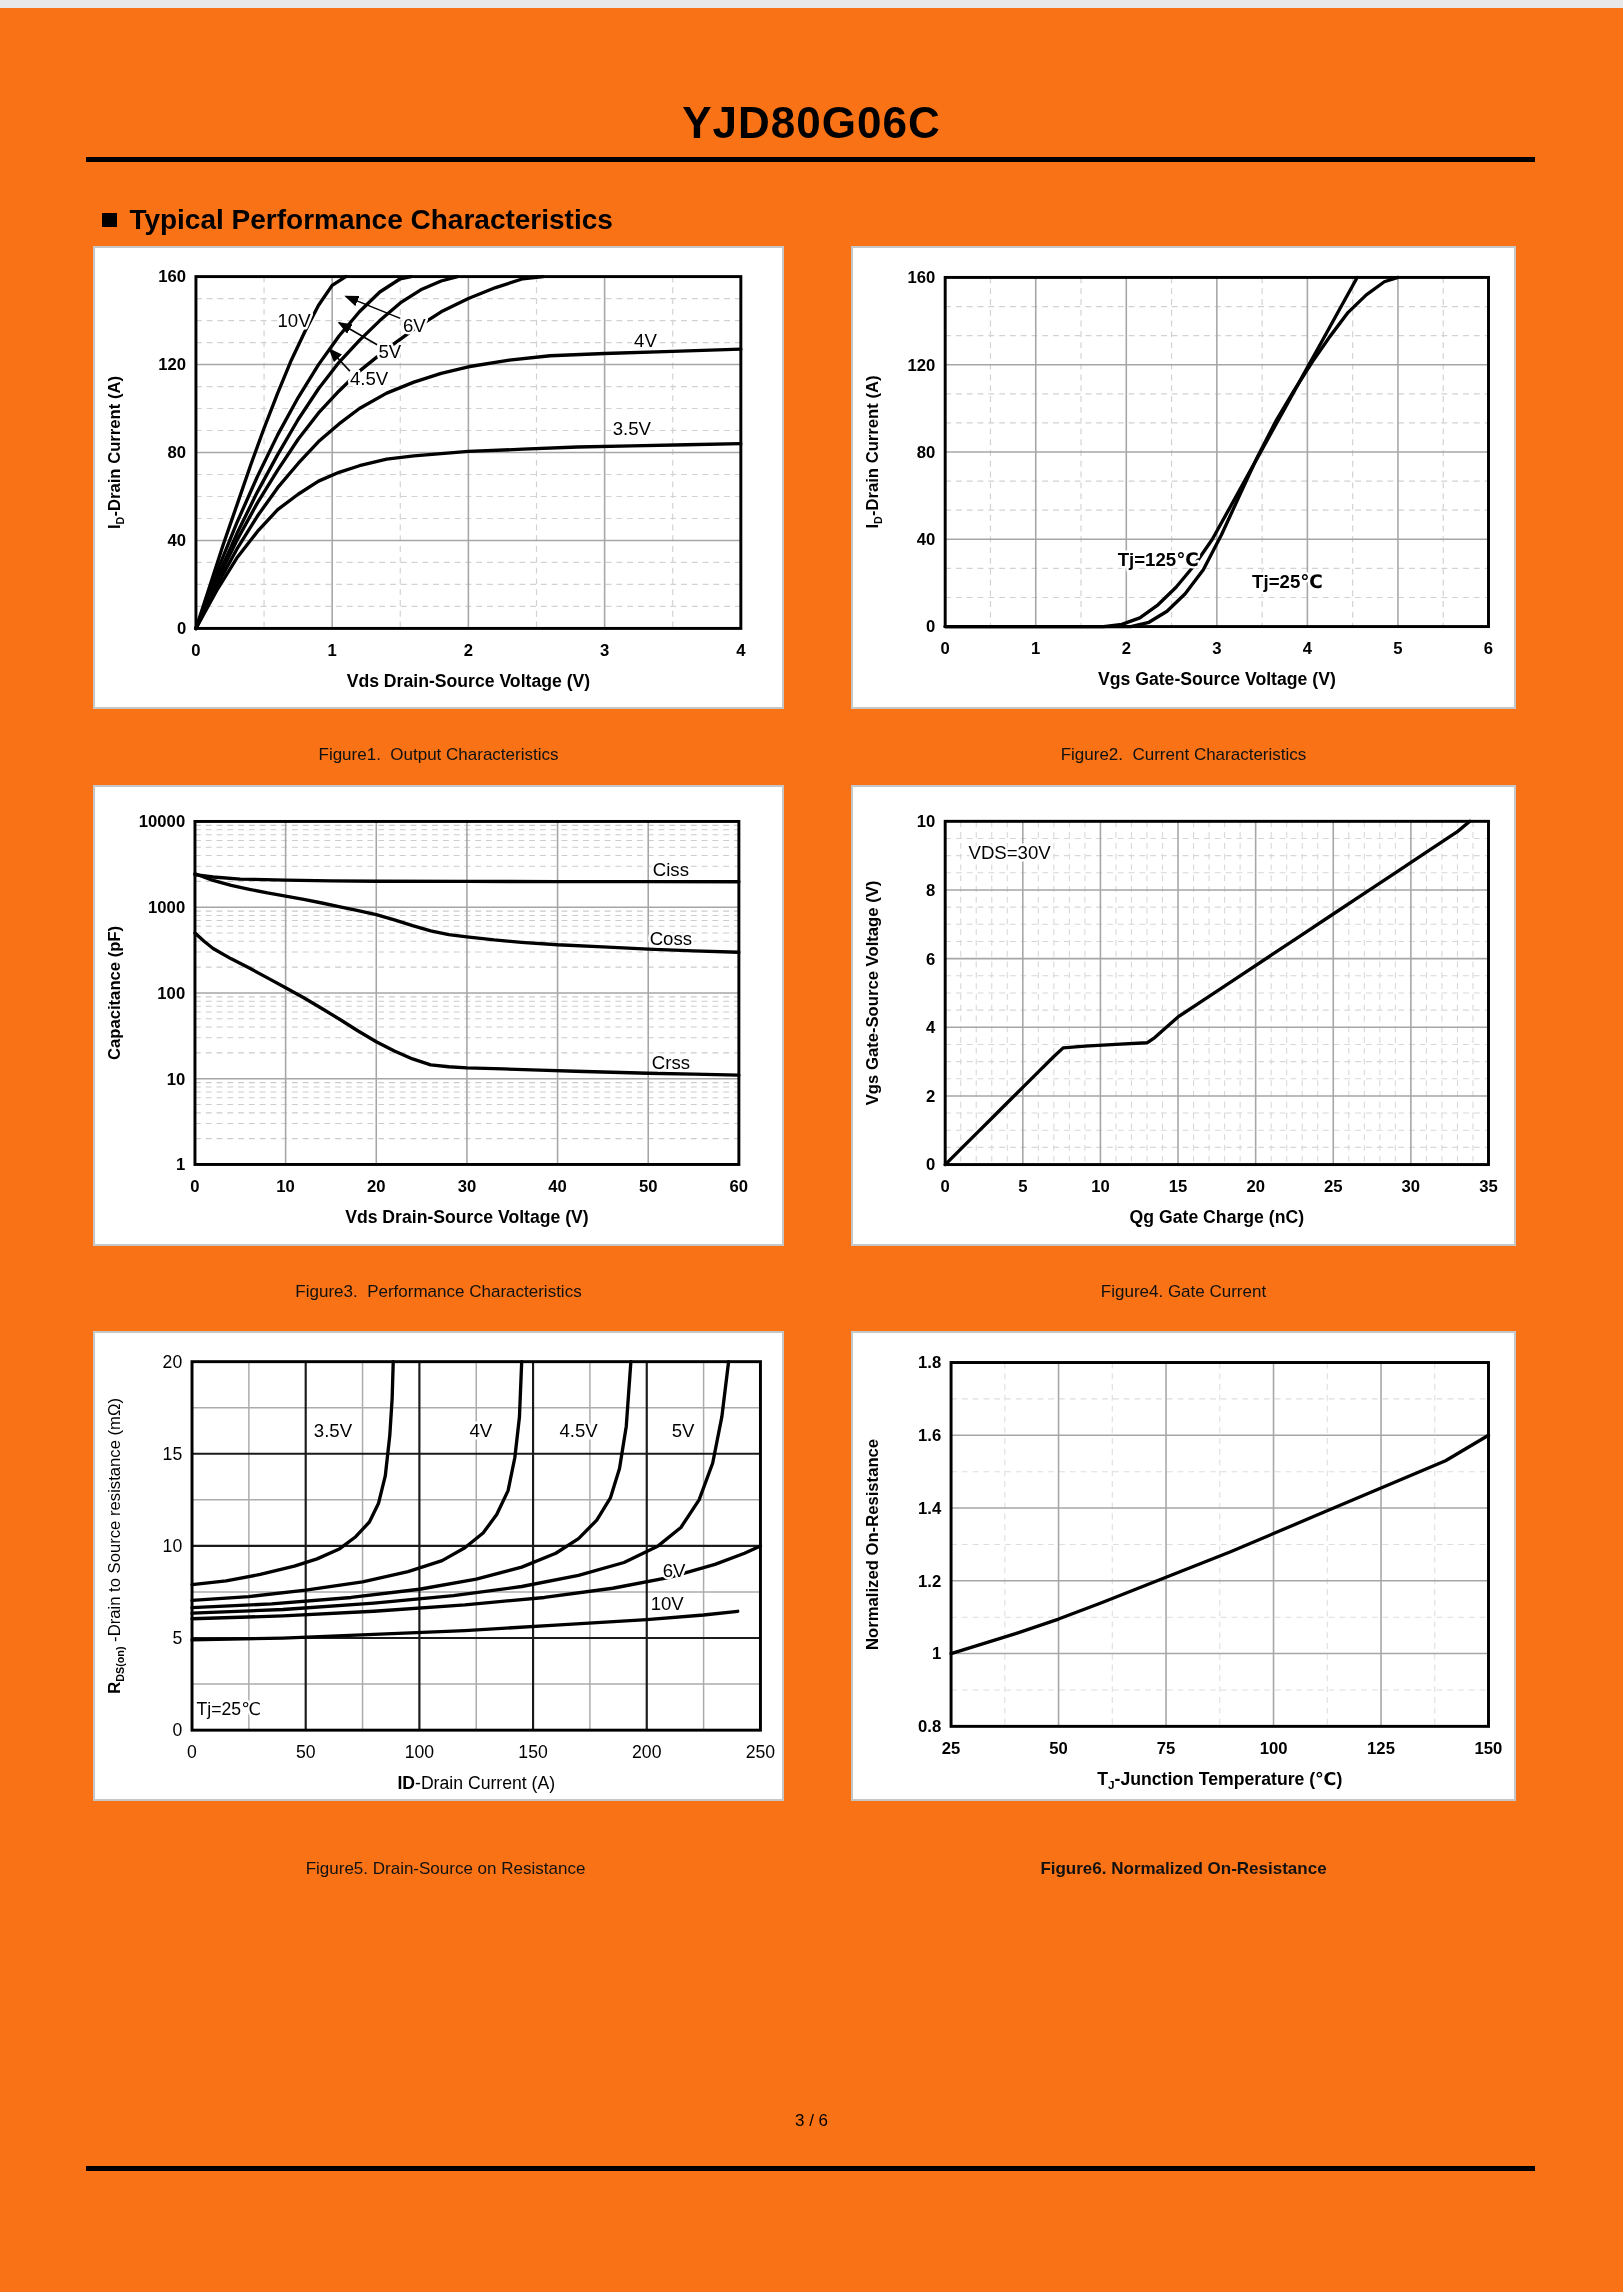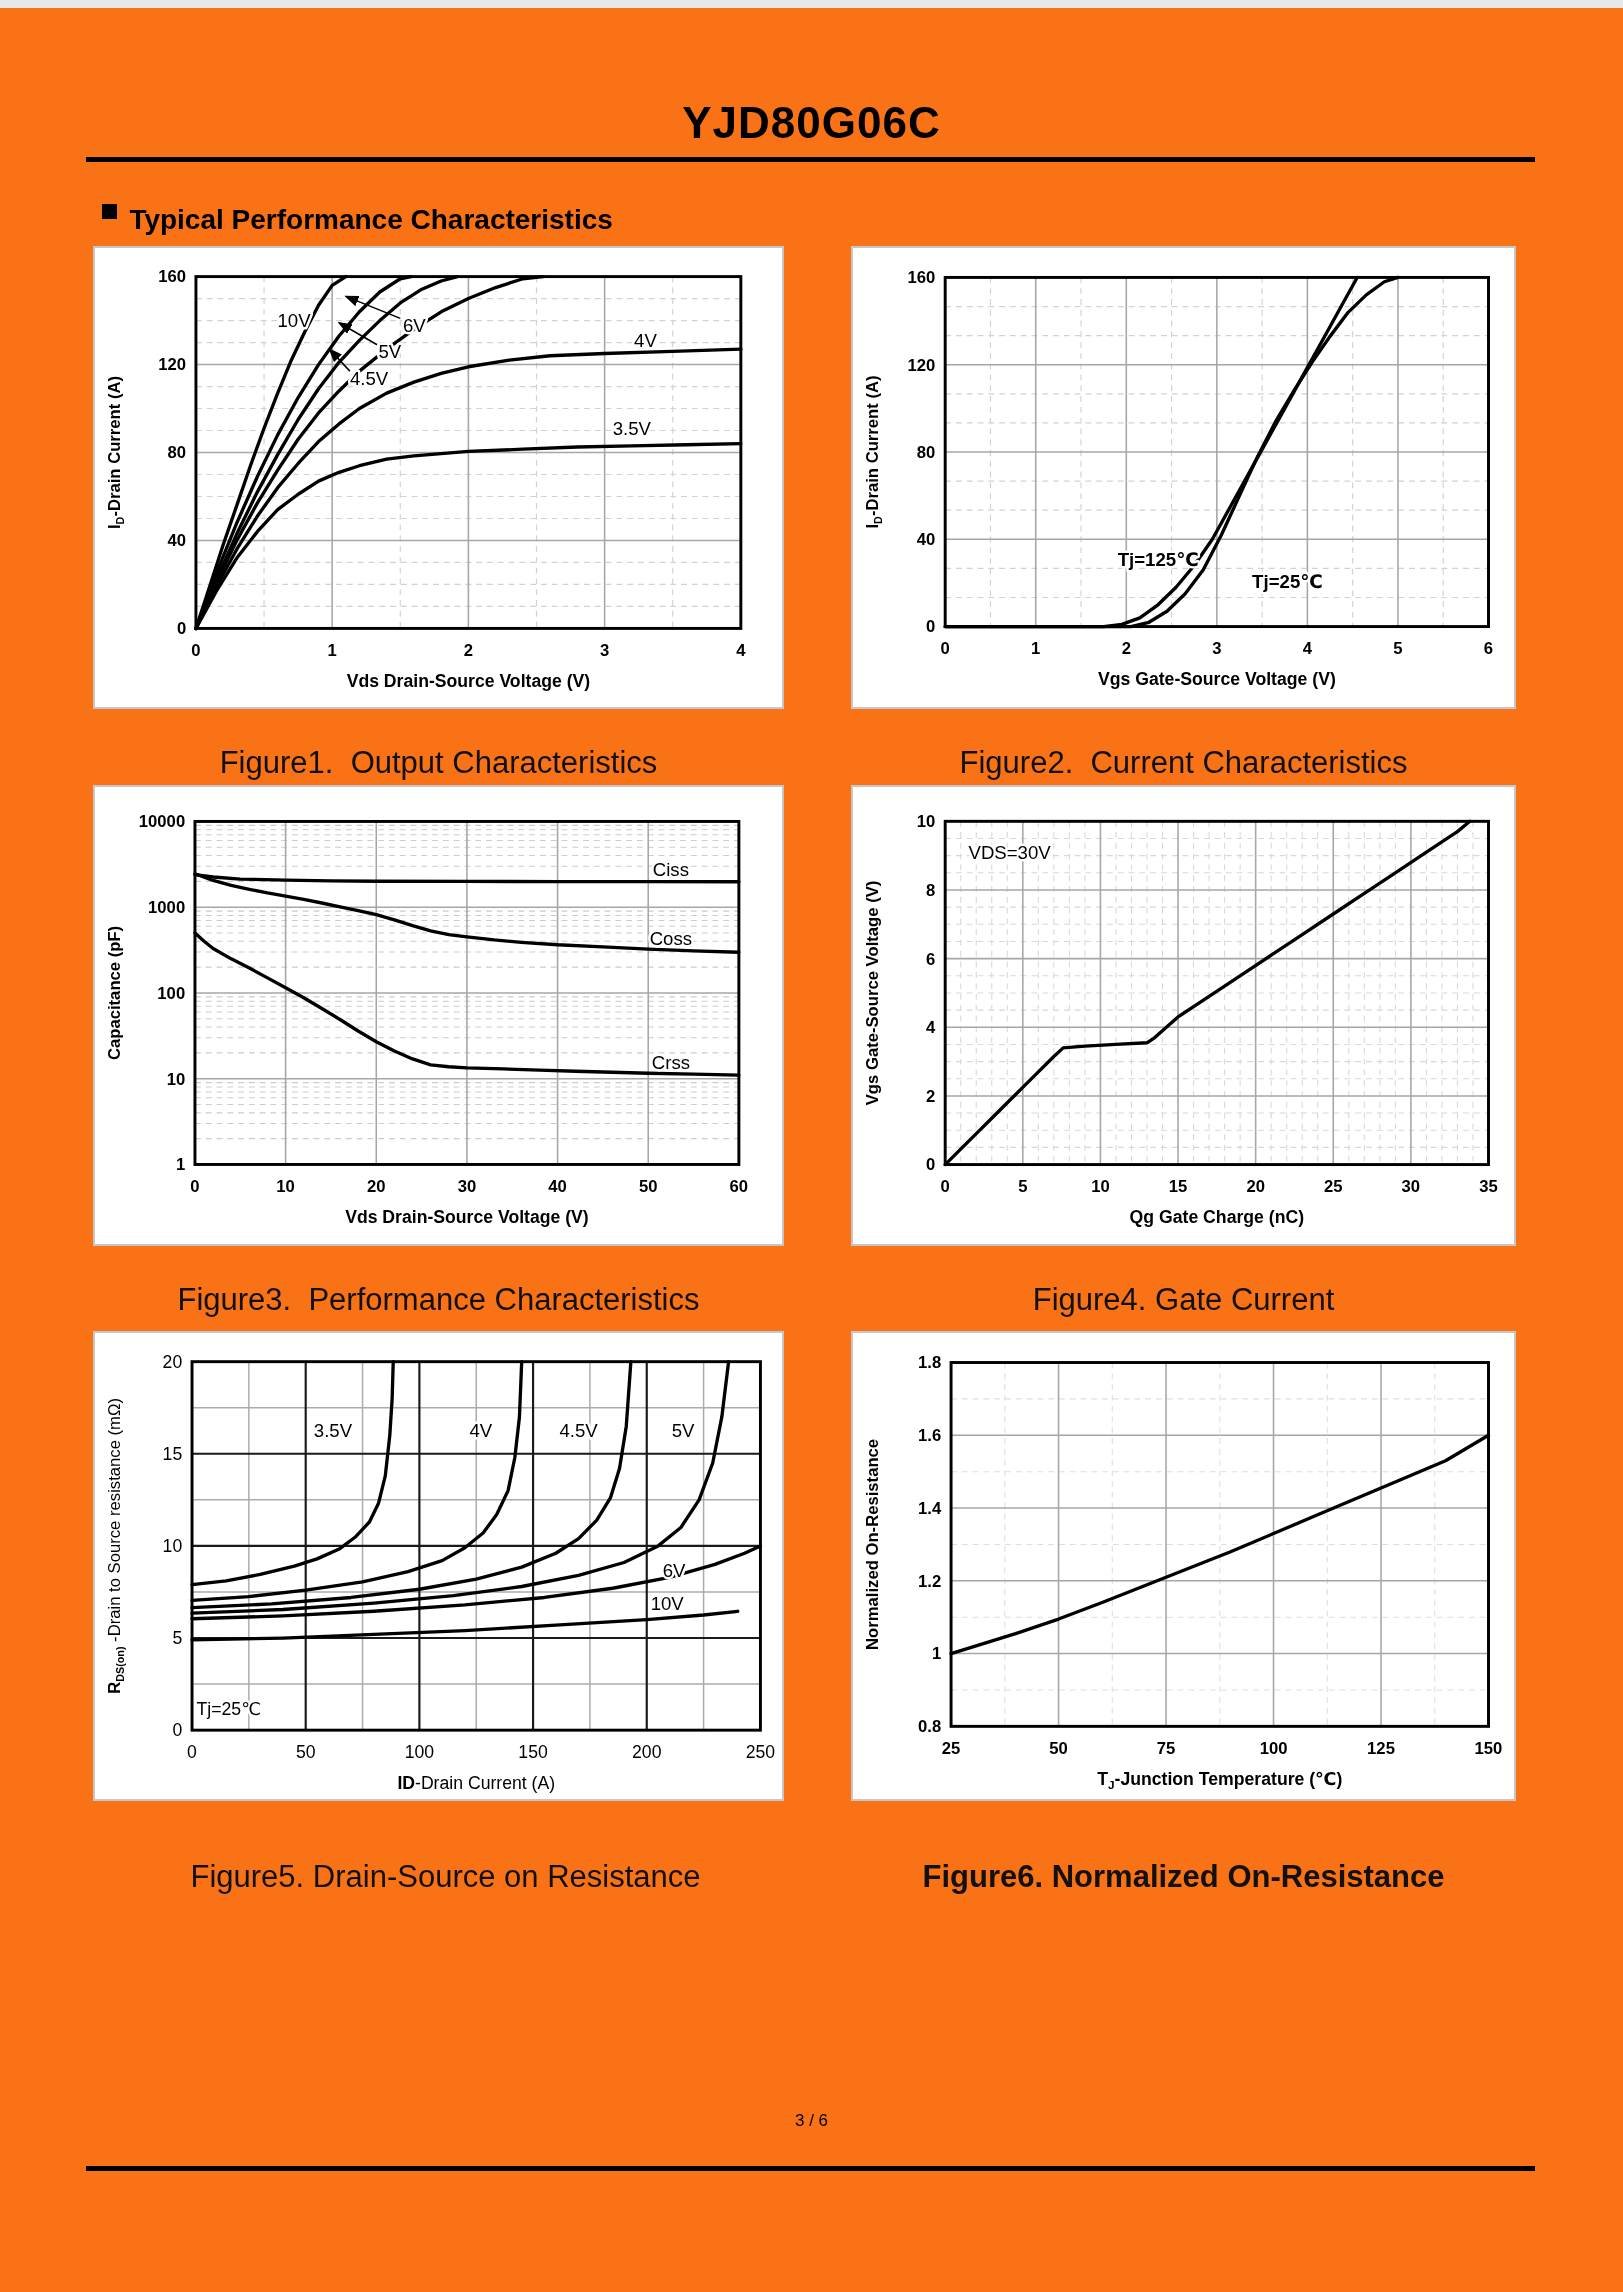--- a/index.html
+++ b/index.html
@@ -3,25 +3,25 @@
 <meta charset="utf-8">
 <style>
   html,body{margin:0;padding:0;background:#e8e8e8;}
   .page{position:relative;width:1623px;height:2290px;background:#f97316;
         font-family:"Liberation Sans","DejaVu Sans",sans-serif;color:#000;overflow:hidden;margin:8px auto;}
   .doc-title{position:absolute;top:90px;left:0;width:100%;text-align:center;
              font-size:44px;font-weight:bold;letter-spacing:1px;}
   .rule{position:absolute;left:86px;width:1449px;height:4.9px;background:#000;}
   .rule.header{top:149px;}
   .rule.footer{top:2158px;}
-  .section-heading{position:absolute;left:94px;top:196px;display:flex;align-items:flex-start;
+  .section-heading{position:absolute;left:94px;top:196px;display:flex;align-items:center;
                    font-size:28px;font-weight:bold;padding-left:8px;}
   .bullet{width:14.7px;height:14.7px;background:#000;margin-right:12.7px;flex:0 0 auto;}
   .panel{position:absolute;border:2px solid #c6c6c6;background:#fff;box-sizing:border-box;}
-  .caption{position:absolute;text-align:center;font-size:31px;color:#111;white-space:pre;}
+  .caption{position:absolute;text-align:center;font-size:17px;color:#111;white-space:pre;}
   .page-num{position:absolute;top:2103px;left:0;width:100%;text-align:center;font-size:17px;}
   svg text{font-family:"Liberation Sans","DejaVu Sans",sans-serif;fill:#000;}
 </style>
 </head>
 <body>
 
 <div class="page">
   <div class="doc-title">YJD80G06C</div>
   <div class="rule header"></div>
   <div class="section-heading">

